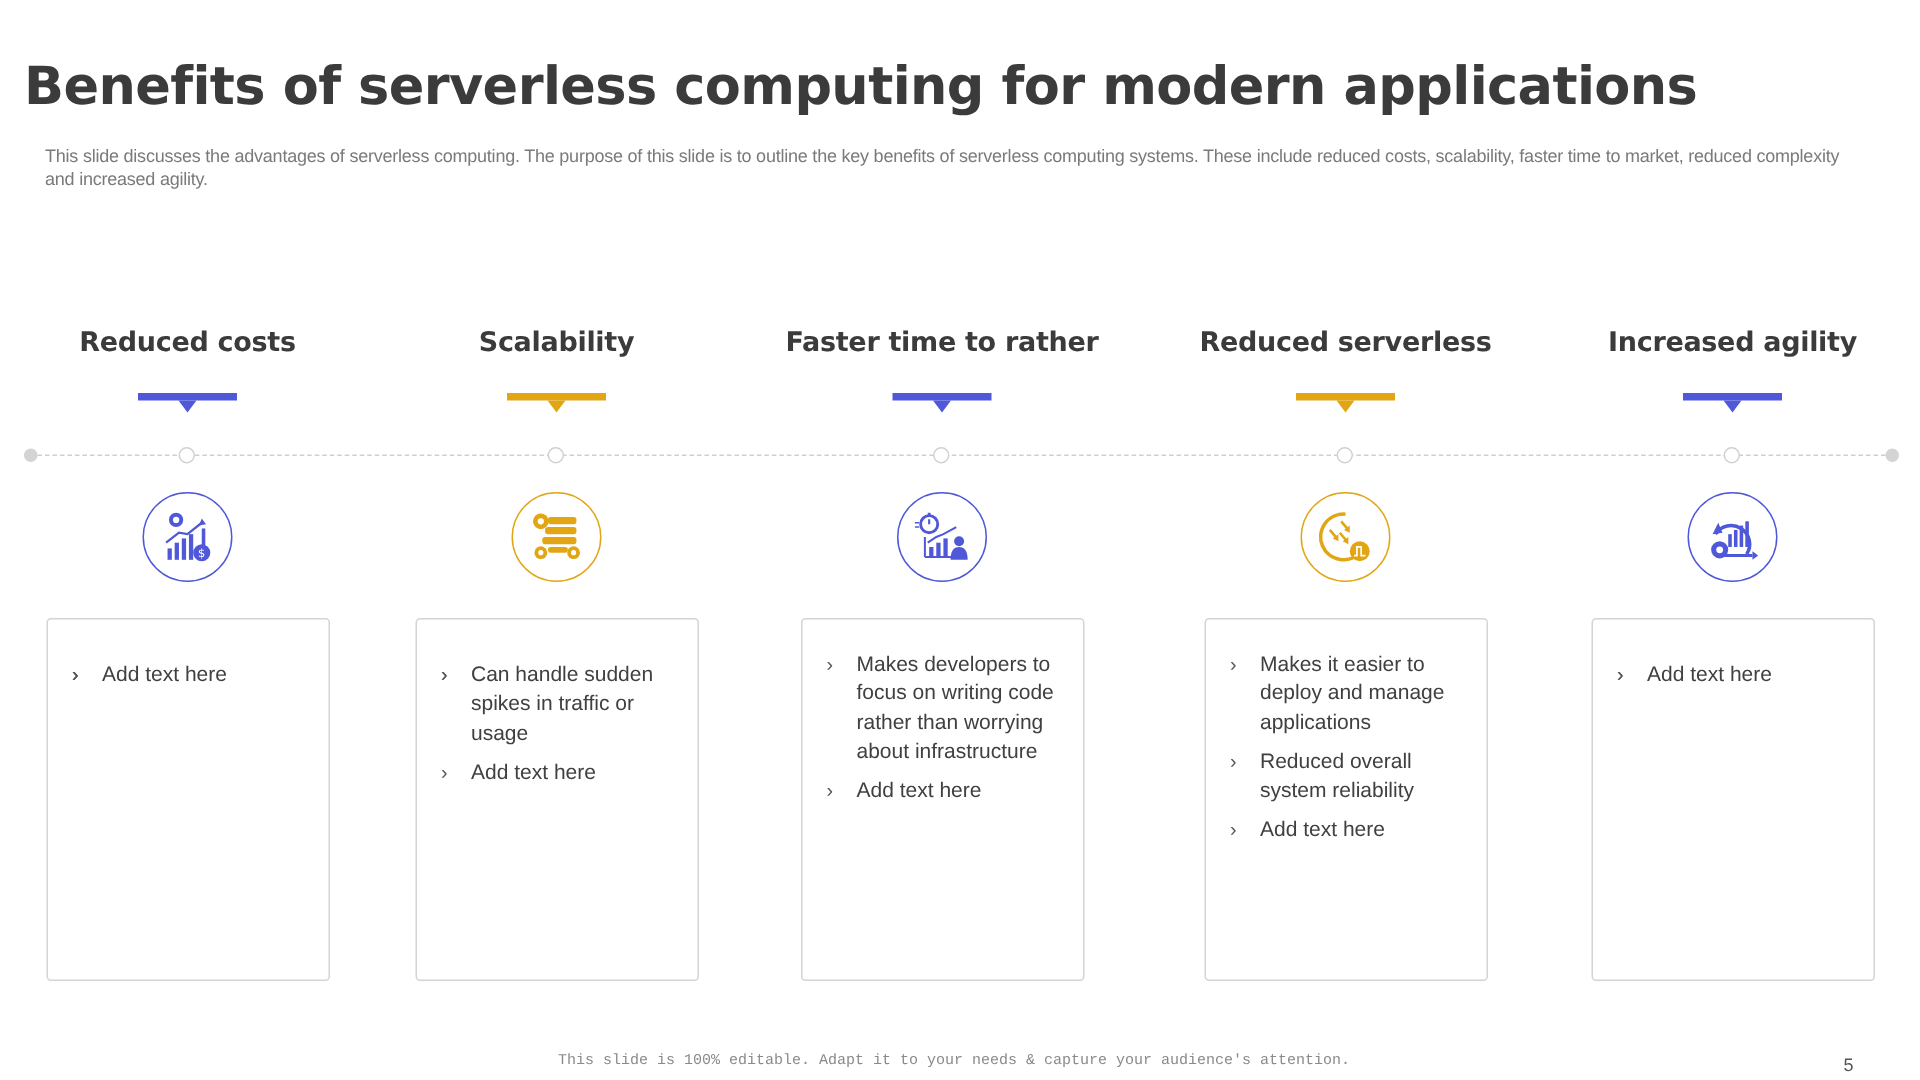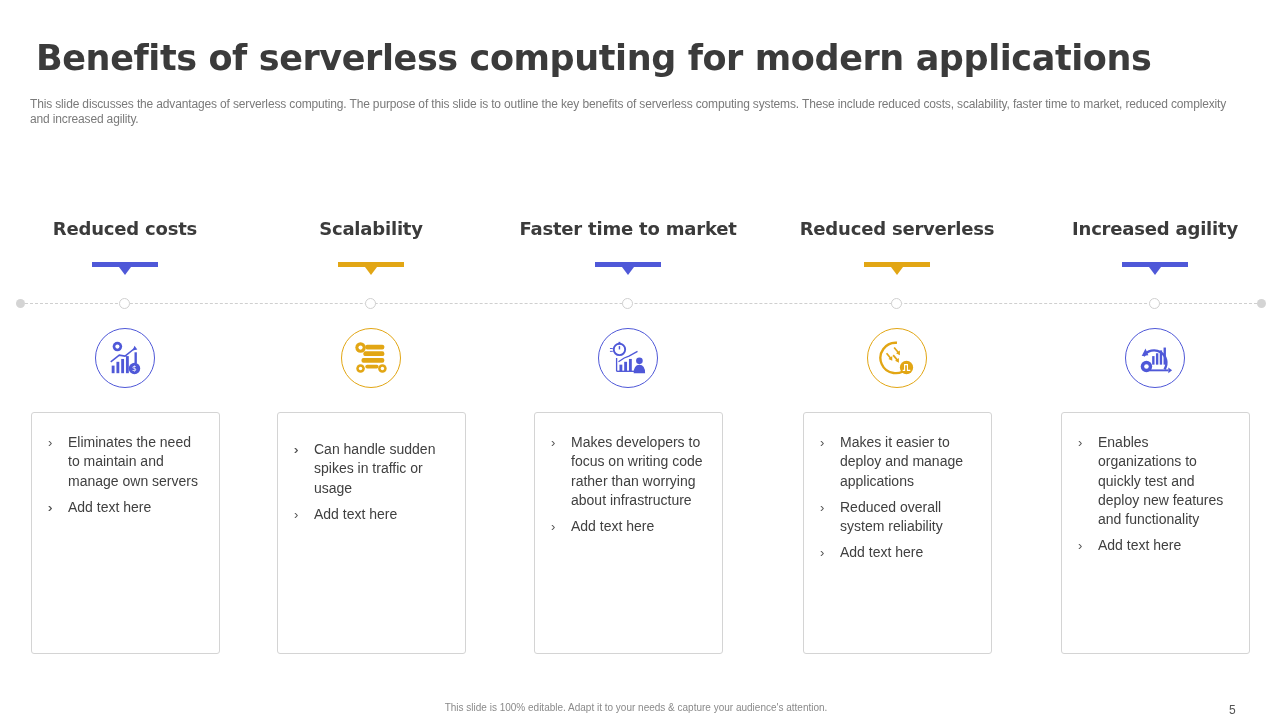--- a/index.html
+++ b/index.html
@@ -1,20 +1,20 @@
 <!DOCTYPE html>
 <html><head>
   <meta charset="utf-8">
   <style>
     * { box-sizing: border-box; margin: 0; padding: 0; }
     html, body { width: 1280px; height: 720px; background: #ffffff; overflow: hidden; }
     body { position: relative; font-family: "DejaVu Sans", sans-serif; color: #3f3f3f; }
 
     .title {
-      position: absolute; left: 36px; top: 38px;
+      position: absolute; left: 16px; top: 38px;
       font-family: "DejaVu Sans", sans-serif; font-weight: bold;
       font-size: 35px; letter-spacing: -0.4px; color: #3b3b3b; white-space: nowrap;
     }
     .subtitle {
       position: absolute; left: 30px; top: 97px; width: 1215px;
       font-family: "Liberation Sans", sans-serif; font-size: 12px;
       line-height: 14.5px; color: #7a7a7a; letter-spacing: -0.15px;
     }
 
     .timeline-line {
@@ -61,21 +61,21 @@
       position: relative; padding-left: 20px; margin-bottom: 7px;
       font-family: "Liberation Sans", sans-serif; font-size: 14px; line-height: 19.3px;
       color: #404040;
     }
     .card li .chev {
       position: absolute; left: 0; top: 0; font-size: 13px; color: #555;
     }
 
     .footer {
       position: absolute; top: 702px; left: 0; width: 1272px; text-align: center;
-      font-family: Liberation Sans, sans-serif; font-size: 10px; color: #8a8a8a;
+      font-family: Liberation Mono, monospace; font-size: 10px; color: #8a8a8a;
     }
     .page-num {
       position: absolute; top: 703px; left: 1229px;
       font-family: "Liberation Sans", sans-serif; font-size: 12px; color: #555;
     }
   </style>
 </head>
 <body>
 
 <div class="title">Benefits of serverless computing for modern applications</div>
@@ -101,21 +101,21 @@
       <polyline points="5,24 14,17 20,18 30,10" stroke="#4f58d8" stroke-width="1.6" fill="none"></polyline>
       <polygon points="30,7 33,11 28,12"></polygon>
       <rect x="30" y="14" width="2.5" height="12"></rect>
       <circle cx="30" cy="31" r="6"></circle>
         <text x="30" y="34" font-size="8" fill="#fff" text-anchor="middle">$</text>
     </svg>
   </div>
 </div>
 <div class="card" style="left:31px">
   <ul>
-    <li><span class="chev">›</span><span>Eliminates the need to maintain and manage own servers</span></li>
+    <li><span class="chev">›</span></li>
     <li><span class="chev">›</span></li>
     <li><span class="chev">›</span><span>Add text here</span></li>
   </ul>
 </div>
 
 <div class="column" style="left:371px">
   <div class="col-heading">Scalability</div>
   <div class="marker-bar" style="background:#e2a614"></div>
   <div class="marker-tri" style="border-top-color:#e2a614"></div>
   <div class="node"></div>
@@ -136,21 +136,21 @@
 </div>
 <div class="card" style="left:277px">
   <ul>
     <li><span class="chev">›</span></li>
     <li><span class="chev">›</span><span>Can handle sudden spikes in traffic or usage</span></li>
     <li><span class="chev">›</span><span>Add text here</span></li>
   </ul>
 </div>
 
 <div class="column" style="left:628px">
-  <div class="col-heading">Faster time to market</div>
+  <div class="col-heading">Faster time to rather</div>
   <div class="marker-bar" style="background:#4f58d8"></div>
   <div class="marker-tri" style="border-top-color:#4f58d8"></div>
   <div class="node"></div>
   <div class="icon-circle" style="border-color:#4f58d8">
     <svg viewBox="0 0 40 40" fill="#4f58d8">
       <circle cx="11" cy="11" r="6" fill="none" stroke="#4f58d8" stroke-width="2"></circle>
       <rect x="10" y="3" width="2" height="2.5"></rect>
       <line x1="11" y1="11" x2="11" y2="7.5" stroke="#4f58d8" stroke-width="1.5"></line>
       <line x1="1" y1="10" x2="4" y2="10" stroke="#4f58d8" stroke-width="1"></line>
       <line x1="1" y1="13" x2="4" y2="13" stroke="#4f58d8" stroke-width="1"></line>
@@ -214,19 +214,19 @@
         <rect x="21" y="15" width="2.5" height="12"></rect>
       <rect x="25" y="12" width="2.5" height="15"></rect>
         <rect x="29" y="9" width="2.5" height="18"></rect>
       <circle cx="11" cy="29" r="6"></circle>
         <circle cx="11" cy="29" r="2.4" fill="#fff"></circle>
     </svg>
   </div>
 </div>
 <div class="card" style="left:1061px">
   <ul>
-    <li><span class="chev">›</span><span>Enables organizations to quickly test and deploy new features and functionality</span></li>
+    <li><span class="chev">›</span></li>
     <li><span class="chev">›</span><span>Add text here</span></li>
   </ul>
 </div>
 
 <div class="footer">This slide is 100% editable. Adapt it to your needs &amp; capture your audience's attention.</div>
 <div class="page-num">5</div>
 
 </body></html>

